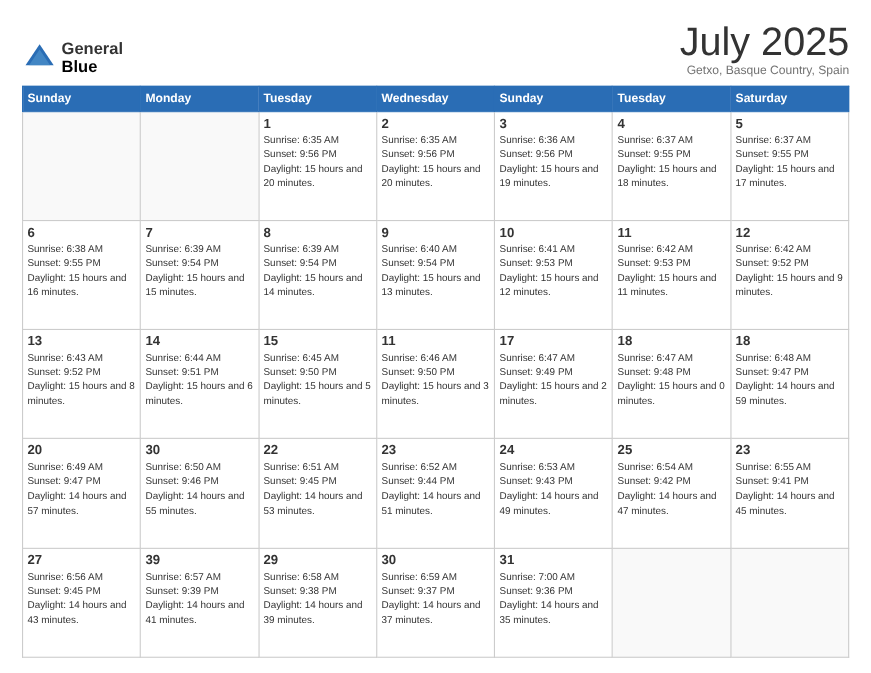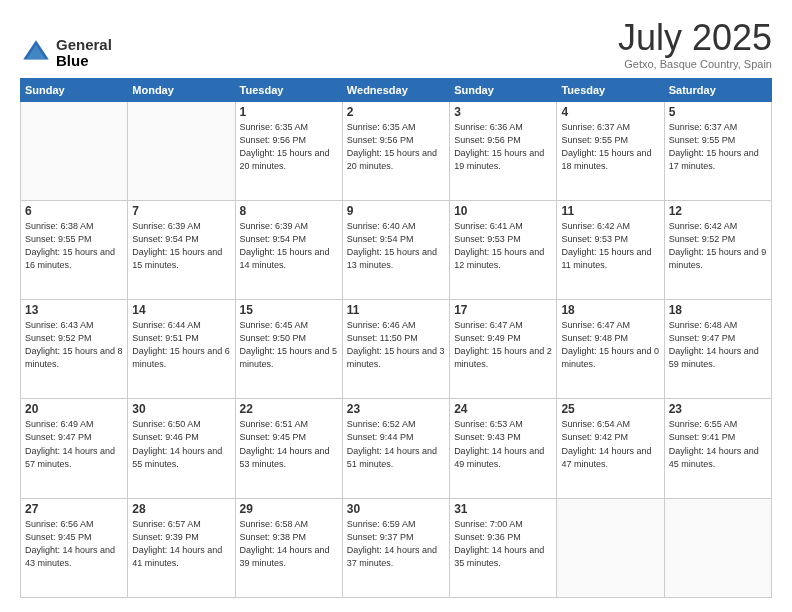--- a/index.html
+++ b/index.html
@@ -242,21 +242,21 @@
           <td>
             <span class="day-num">15</span>
             <div class="day-info">Sunrise: 6:45 AM
 Sunset: 9:50 PM
 Daylight: 15 hours
 and 5 minutes.</div>
           </td>
           <td>
             <span class="day-num">11</span>
             <div class="day-info">Sunrise: 6:46 AM
-Sunset: 11:50 PM
+Sunset: 9:50 PM
 Daylight: 15 hours
 and 3 minutes.</div>
           </td>
           <td>
             <span class="day-num">17</span>
             <div class="day-info">Sunrise: 6:47 AM
 Sunset: 9:49 PM
 Daylight: 15 hours
 and 2 minutes.</div>
           </td>
@@ -328,21 +328,21 @@
         </tr>
         <tr>
           <td>
             <span class="day-num">27</span>
             <div class="day-info">Sunrise: 6:56 AM
 Sunset: 9:45 PM
 Daylight: 14 hours
 and 43 minutes.</div>
           </td>
           <td>
-            <span class="day-num">28</span>
+            <span class="day-num">39</span>
             <div class="day-info">Sunrise: 6:57 AM
 Sunset: 9:39 PM
 Daylight: 14 hours
 and 41 minutes.</div>
           </td>
           <td>
             <span class="day-num">29</span>
             <div class="day-info">Sunrise: 6:58 AM
 Sunset: 9:38 PM
 Daylight: 14 hours

